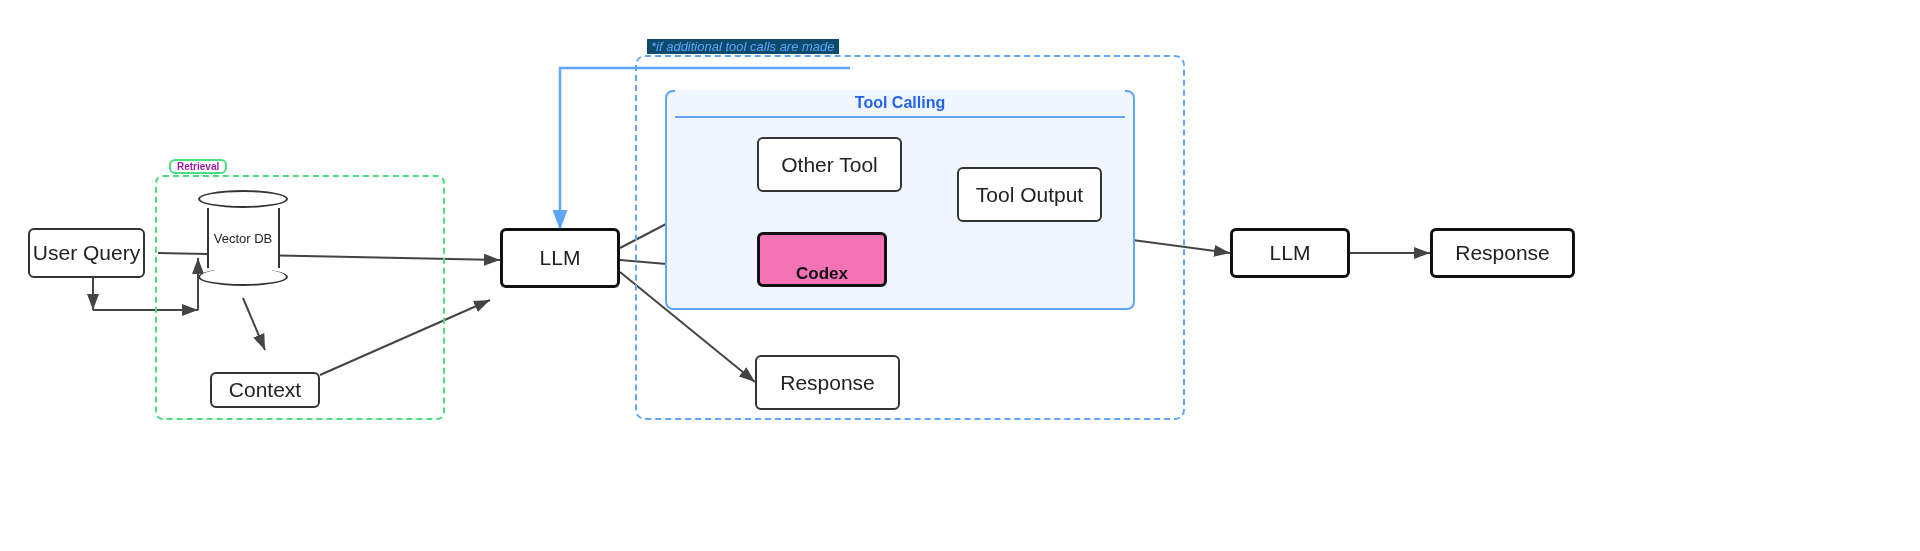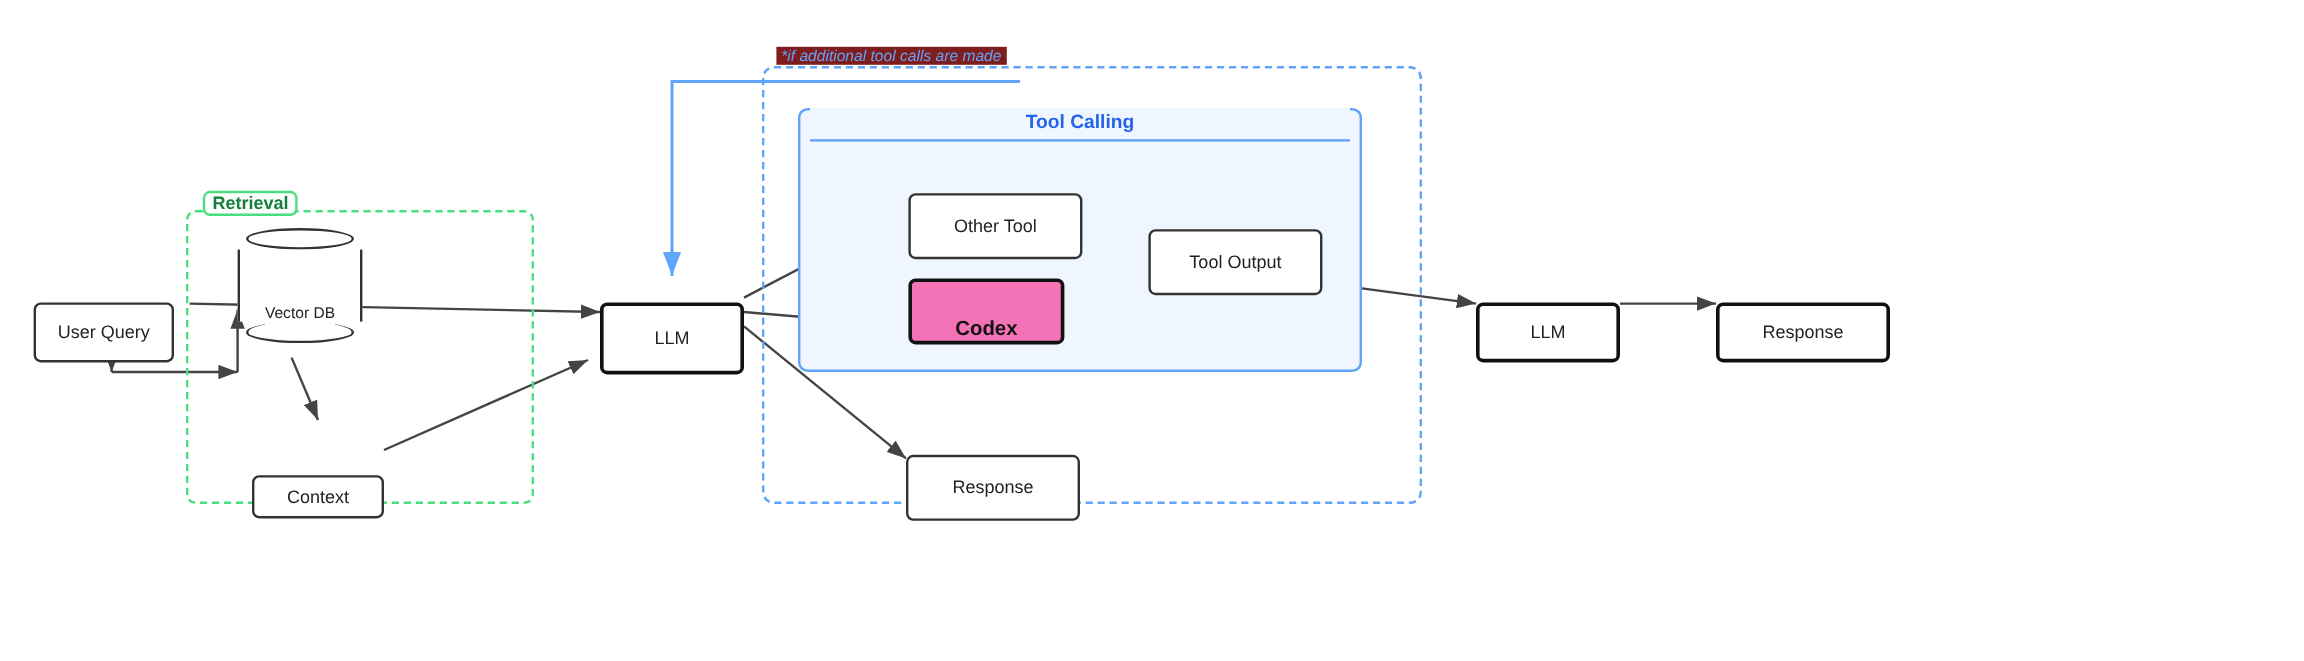--- a/index.html
+++ b/index.html
@@ -17,24 +17,23 @@
       height: 551px;
     }
     .box {
       position: absolute;
       border: 2px solid #333;
       border-radius: 6px;
       background: #fff;
       display: flex;
       align-items: center;
       justify-content: center;
-      font-size: 15px;
+      font-size: 21px;
       font-weight: 500;
       color: #222;
-      margin-top: 24px;
     }
     .box-bold {
       border-width: 3px;
       border-color: #111;
     }
     .box-codex {
       background: #f472b6;
       border: 3px solid #111;
       border-radius: 6px;
       position: absolute;
@@ -51,41 +50,41 @@
       border: 2.5px dashed #4ade80;
       border-radius: 8px;
       background: transparent;
     }
     .retrieval-label {
       position: absolute;
       top: -18px;
       left: 12px;
       background: #fff;
       padding: 0 6px;
-      color: #15803d;
+      color: #a21caf;
       font-weight: 700;
-      font-size: 15px;
+      font-size: 10px;
       border: 2px solid #4ade80;
       border-radius: 6px;
     }
     
     .tool-calling-outer {
       position: absolute;
       border: 2.5px dashed #60a5fa;
       border-radius: 10px;
       background: transparent;
     }
     .tool-calling-note {
       position: absolute;
       top: -18px;
       left: 10px;
       color: #60a5fa;
       font-size: 13px;
       font-style: italic;
-      background: #7f1d1d;
+      background: #0c4a6e;
       padding: 0 4px;
     }
     .tool-calling-inner {
       position: absolute;
       border: 2.5px solid #60a5fa;
       border-radius: 8px;
       background: #eff6ff;
     }
     .tool-calling-inner-label {
       position: absolute;
@@ -101,27 +100,27 @@
     }
     
     .cylinder {
       position: absolute;
       display: flex;
       flex-direction: column;
       align-items: center;
       justify-content: center;
     }
     .cylinder-body {
-      width: 104px;
+      width: 73px;
       height: 60px;
       background: #fff;
       border-left: 2px solid #333;
       border-right: 2px solid #333;
       display: flex;
-      align-items: flex-end;
+      align-items: center;
       justify-content: center;
       font-size: 13px;
       color: #222;
       position: relative;
     }
     .cylinder-top {
       width: 90px;
       height: 18px;
       border: 2px solid #333;
       border-radius: 50%;

